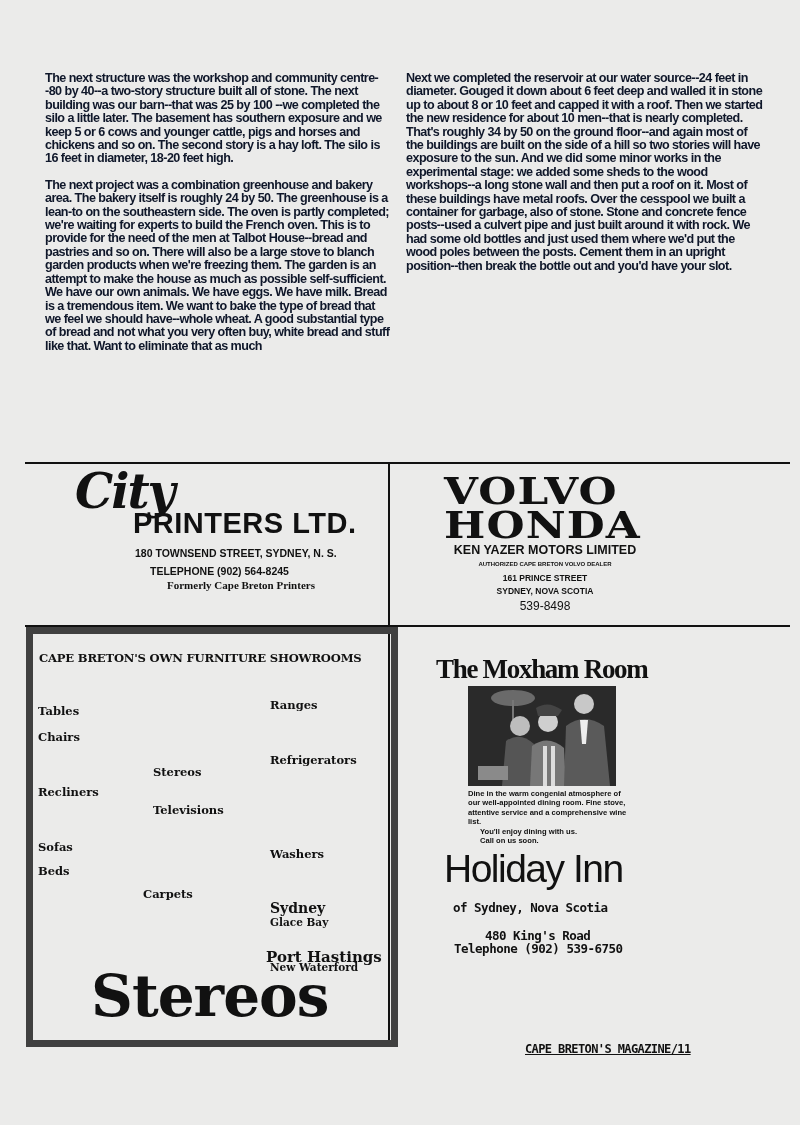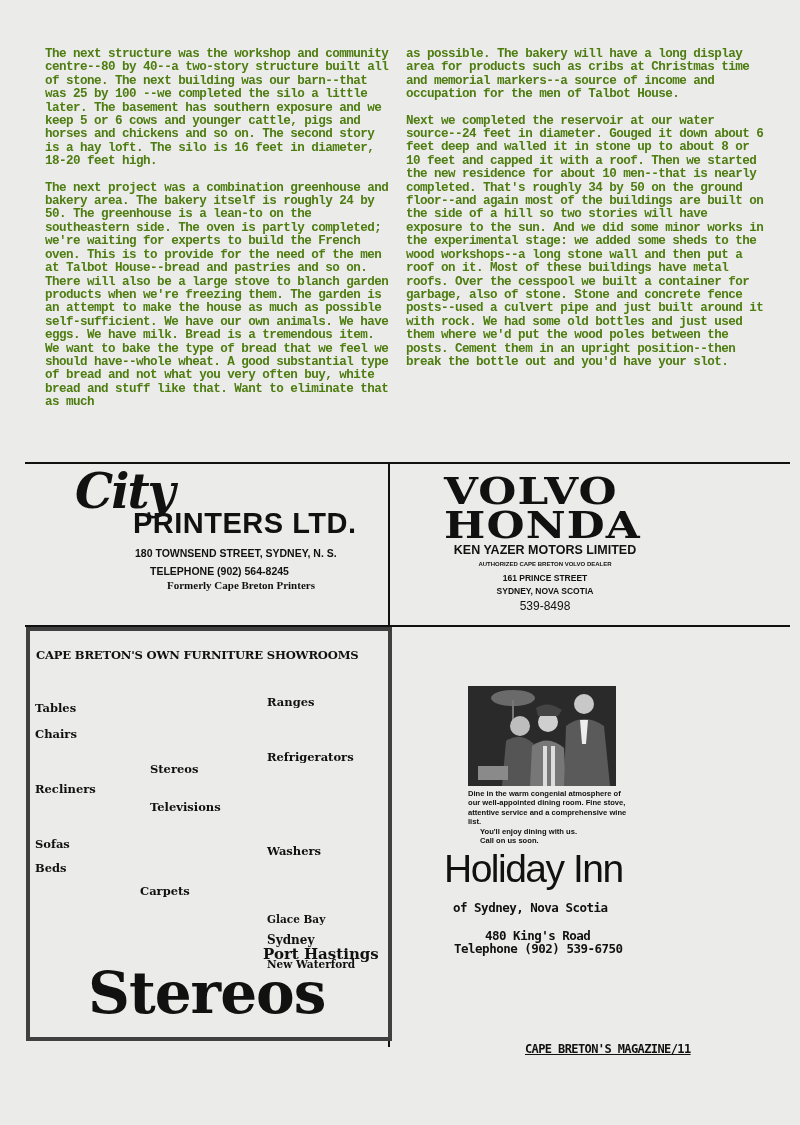--- a/index.html
+++ b/index.html
@@ -1,36 +1,36 @@
 <!DOCTYPE html>
 <html><head>
 <meta charset="utf-8">
 <style>
   html,body{margin:0;padding:0;}
   body{width:800px;height:1125px;background:#ebebea;position:relative;overflow:hidden;color:#111;}
-  .col{position:absolute;font-family:Liberation Mono, monospace;font-size:12.6px;line-height:13.4px;letter-spacing:-0.55px;color:#4d7c0f;font-weight:bold;}
+  .col{position:absolute;font-family:Liberation Sans, sans-serif;font-size:12.6px;line-height:13.4px;letter-spacing:-0.55px;color:#0f172a;font-weight:bold;margin-top:24px;}
   .col p{margin:0 0 13px 0;white-space:pre-line;}
   #col-left{left:45px;top:48px;width:345px;}
   #col-right{left:406px;top:48px;width:360px;}
   .hr{position:absolute;background:#111;}
   
   #city{position:absolute;left:65px;top:463px;width:320px;height:150px;}
   #city .script{position:absolute;left:10px;top:0;font-family:"DejaVu Serif",serif;font-style:italic;font-weight:bold;font-size:48px;letter-spacing:-2px;}
   #city .big{position:absolute;left:68px;top:44px;font-family:"Liberation Sans",sans-serif;font-weight:bold;font-size:29px;letter-spacing:0.5px;}
   #city .addr{position:absolute;left:70px;top:84px;font-family:"Liberation Sans",sans-serif;font-weight:bold;font-size:10.5px;}
   #city .tel{position:absolute;left:85px;top:102px;font-family:"Liberation Sans",sans-serif;font-weight:bold;font-size:10.5px;}
   #city .former{position:absolute;left:102px;top:116px;font-family:"Liberation Serif",serif;font-weight:bold;font-size:11px;}
   
   #volvo{position:absolute;left:400px;top:465px;width:360px;height:176px;}
   #volvo .big{position:absolute;font-family:"DejaVu Serif",serif;font-weight:900;font-size:38px;letter-spacing:1px;transform:scaleX(1.15);transform-origin:left;}
   #volvo .v1{left:44px;top:3px;}
   #volvo .v2{left:44px;top:37px;}
   #volvo .t{position:absolute;font-family:"Liberation Sans",sans-serif;font-weight:bold;text-align:center;width:290px;left:0;}
   
-  #schwartz{position:absolute;left:26px;top:627px;width:358px;height:406px;border:4px solid #404040;}
+  #schwartz{position:absolute;left:26px;top:627px;width:358px;height:406px;border:7px solid #404040;}
   #schwartz .head{position:absolute;left:6px;top:17px;font-family:"DejaVu Serif",serif;font-weight:bold;font-size:11.6px;letter-spacing:-0.2px;}
   #schwartz .it{position:absolute;font-family:"DejaVu Serif",serif;font-weight:bold;font-size:11.5px;}
   #schwartz .logo{position:absolute;left:58px;top:328px;font-family:"DejaVu Serif",serif;font-weight:bold;font-size:58px;letter-spacing:-1px;}
   
   #holiday{position:absolute;left:400px;top:640px;width:380px;height:330px;}
   #holiday .moxham{position:absolute;left:36px;top:14px;font-family:"Liberation Serif",serif;font-weight:bold;font-size:27px;letter-spacing:-1.3px;}
   #holiday .photo{position:absolute;left:68px;top:46px;width:148px;height:100px;background:#2b2b2b;overflow:hidden;}
   #holiday .caption{position:absolute;left:68px;top:149px;width:160px;font-family:"Liberation Sans",sans-serif;font-weight:bold;font-size:7.6px;line-height:9.4px;}
   #holiday .caption .ind{padding-left:12px;display:block;}
   #holiday .inn{position:absolute;left:44px;top:207px;font-family:"Liberation Sans",sans-serif;font-size:39px;letter-spacing:-1.5px;text-align:center;}
@@ -38,21 +38,20 @@
   #footer{position:absolute;left:525px;top:1042px;font-family:"DejaVu Sans Mono","Liberation Mono",monospace;font-weight:bold;font-size:12px;letter-spacing:-0.6px;text-decoration:underline;}
 </style>
 </head>
 <body>
 
 <div id="col-left" class="col">
   <p>The next structure was the workshop and community centre--80 by 40--a two-story structure built all of stone. The next building was our barn--that was 25 by 100 --we completed the silo a little later. The basement has southern exposure and we keep 5 or 6 cows and younger cattle, pigs and horses and chickens and so on. The second story is a hay loft. The silo is 16 feet in diameter, 18-20 feet high.</p>
   <p>The next project was a combination greenhouse and bakery area. The bakery itself is roughly 24 by 50. The greenhouse is a lean-to on the southeastern side. The oven is partly completed; we're waiting for experts to build the French oven. This is to provide for the need of the men at Talbot House--bread and pastries and so on. There will also be a large stove to blanch garden products when we're freezing them. The garden is an attempt to make the house as much as possible self-sufficient. We have our own animals. We have eggs. We have milk. Bread is a tremendous item. We want to bake the type of bread that we feel we should have--whole wheat. A good substantial type of bread and not what you very often buy, white bread and stuff like that. Want to eliminate that as much</p>
 </div>
 <div id="col-right" class="col">
-  <p>as possible. The bakery will have a long display area for products such as cribs at Christmas time and memorial markers--a source of income and occupation for the men of Talbot House.</p>
   <p>Next we completed the reservoir at our water source--24 feet in diameter. Gouged it down about 6 feet deep and walled it in stone up to about 8 or 10 feet and capped it with a roof. Then we started the new residence for about 10 men--that is nearly completed. That's roughly 34 by 50 on the ground floor--and again most of the buildings are built on the side of a hill so two stories will have exposure to the sun. And we did some minor works in the experimental stage: we added some sheds to the wood workshops--a long stone wall and then put a roof on it. Most of these buildings have metal roofs. Over the cesspool we built a container for garbage, also of stone. Stone and concrete fence posts--used a culvert pipe and just built around it with rock. We had some old bottles and just used them where we'd put the wood poles between the posts. Cement them in an upright position--then break the bottle out and you'd have your slot.</p>
 </div>
 
 <div class="hr" style="left:25px;top:462px;width:765px;height:2px;"></div>
 <div class="hr" style="left:388px;top:462px;width:2px;height:585px;"></div>
 <div class="hr" style="left:25px;top:625px;width:765px;height:2px;"></div>
 
 <div id="city">
   <div class="script">City</div>
   <div class="big">PRINTERS LTD.</div>
@@ -77,28 +76,29 @@
   <div class="it" style="left:5px;top:96px;">Chairs</div>
   <div class="it" style="left:5px;top:151px;">Recliners</div>
   <div class="it" style="left:5px;top:206px;">Sofas</div>
   <div class="it" style="left:5px;top:230px;">Beds</div>
   <div class="it" style="left:120px;top:131px;">Stereos</div>
   <div class="it" style="left:120px;top:169px;">Televisions</div>
   <div class="it" style="left:110px;top:253px;">Carpets</div>
   <div class="it" style="left:237px;top:64px;">Ranges</div>
   <div class="it" style="left:237px;top:119px;">Refrigerators</div>
   <div class="it" style="left:237px;top:213px;">Washers</div>
-  <div class="it" style="left:237px;top:266px;font-size:12px;margin-top:36px;">Sydney</div>
+  <div class="it" style="left:237px;top:266px;font-size:14px;">Sydney</div>
   <div class="it" style="left:237px;top:282px;font-size:10.5px;">Glace Bay</div>
   <div class="it" style="left:237px;top:298px;font-size:10.5px;margin-top:29px;">New Waterford</div>
   <div class="it" style="left:233px;top:314px;font-size:15px;">Port Hastings</div>
   <div class="logo">Stereos</div>
 </div>
 
 <div id="holiday">
+  <div class="moxham">The Moxham Room</div>
   <div class="photo">
     <svg width="148" height="100" viewBox="0 0 148 100">
       <rect width="148" height="100" fill="#2a2a2a"></rect>
       <ellipse cx="45" cy="12" rx="22" ry="8" fill="#6a6a6a"></ellipse>
       <rect x="44" y="14" width="2" height="20" fill="#777"></rect>
       <circle cx="52" cy="40" r="10" fill="#bdbdbd"></circle>
       <path d="M38 55 Q52 45 66 58 L70 100 L34 100 Z" fill="#555"></path>
       <circle cx="80" cy="36" r="10" fill="#cfcfcf"></circle>
       <path d="M68 22 Q80 14 94 24 L90 30 L70 30 Z" fill="#444"></path>
       <path d="M64 60 Q80 48 96 62 L98 100 L62 100 Z" fill="#777"></path>

